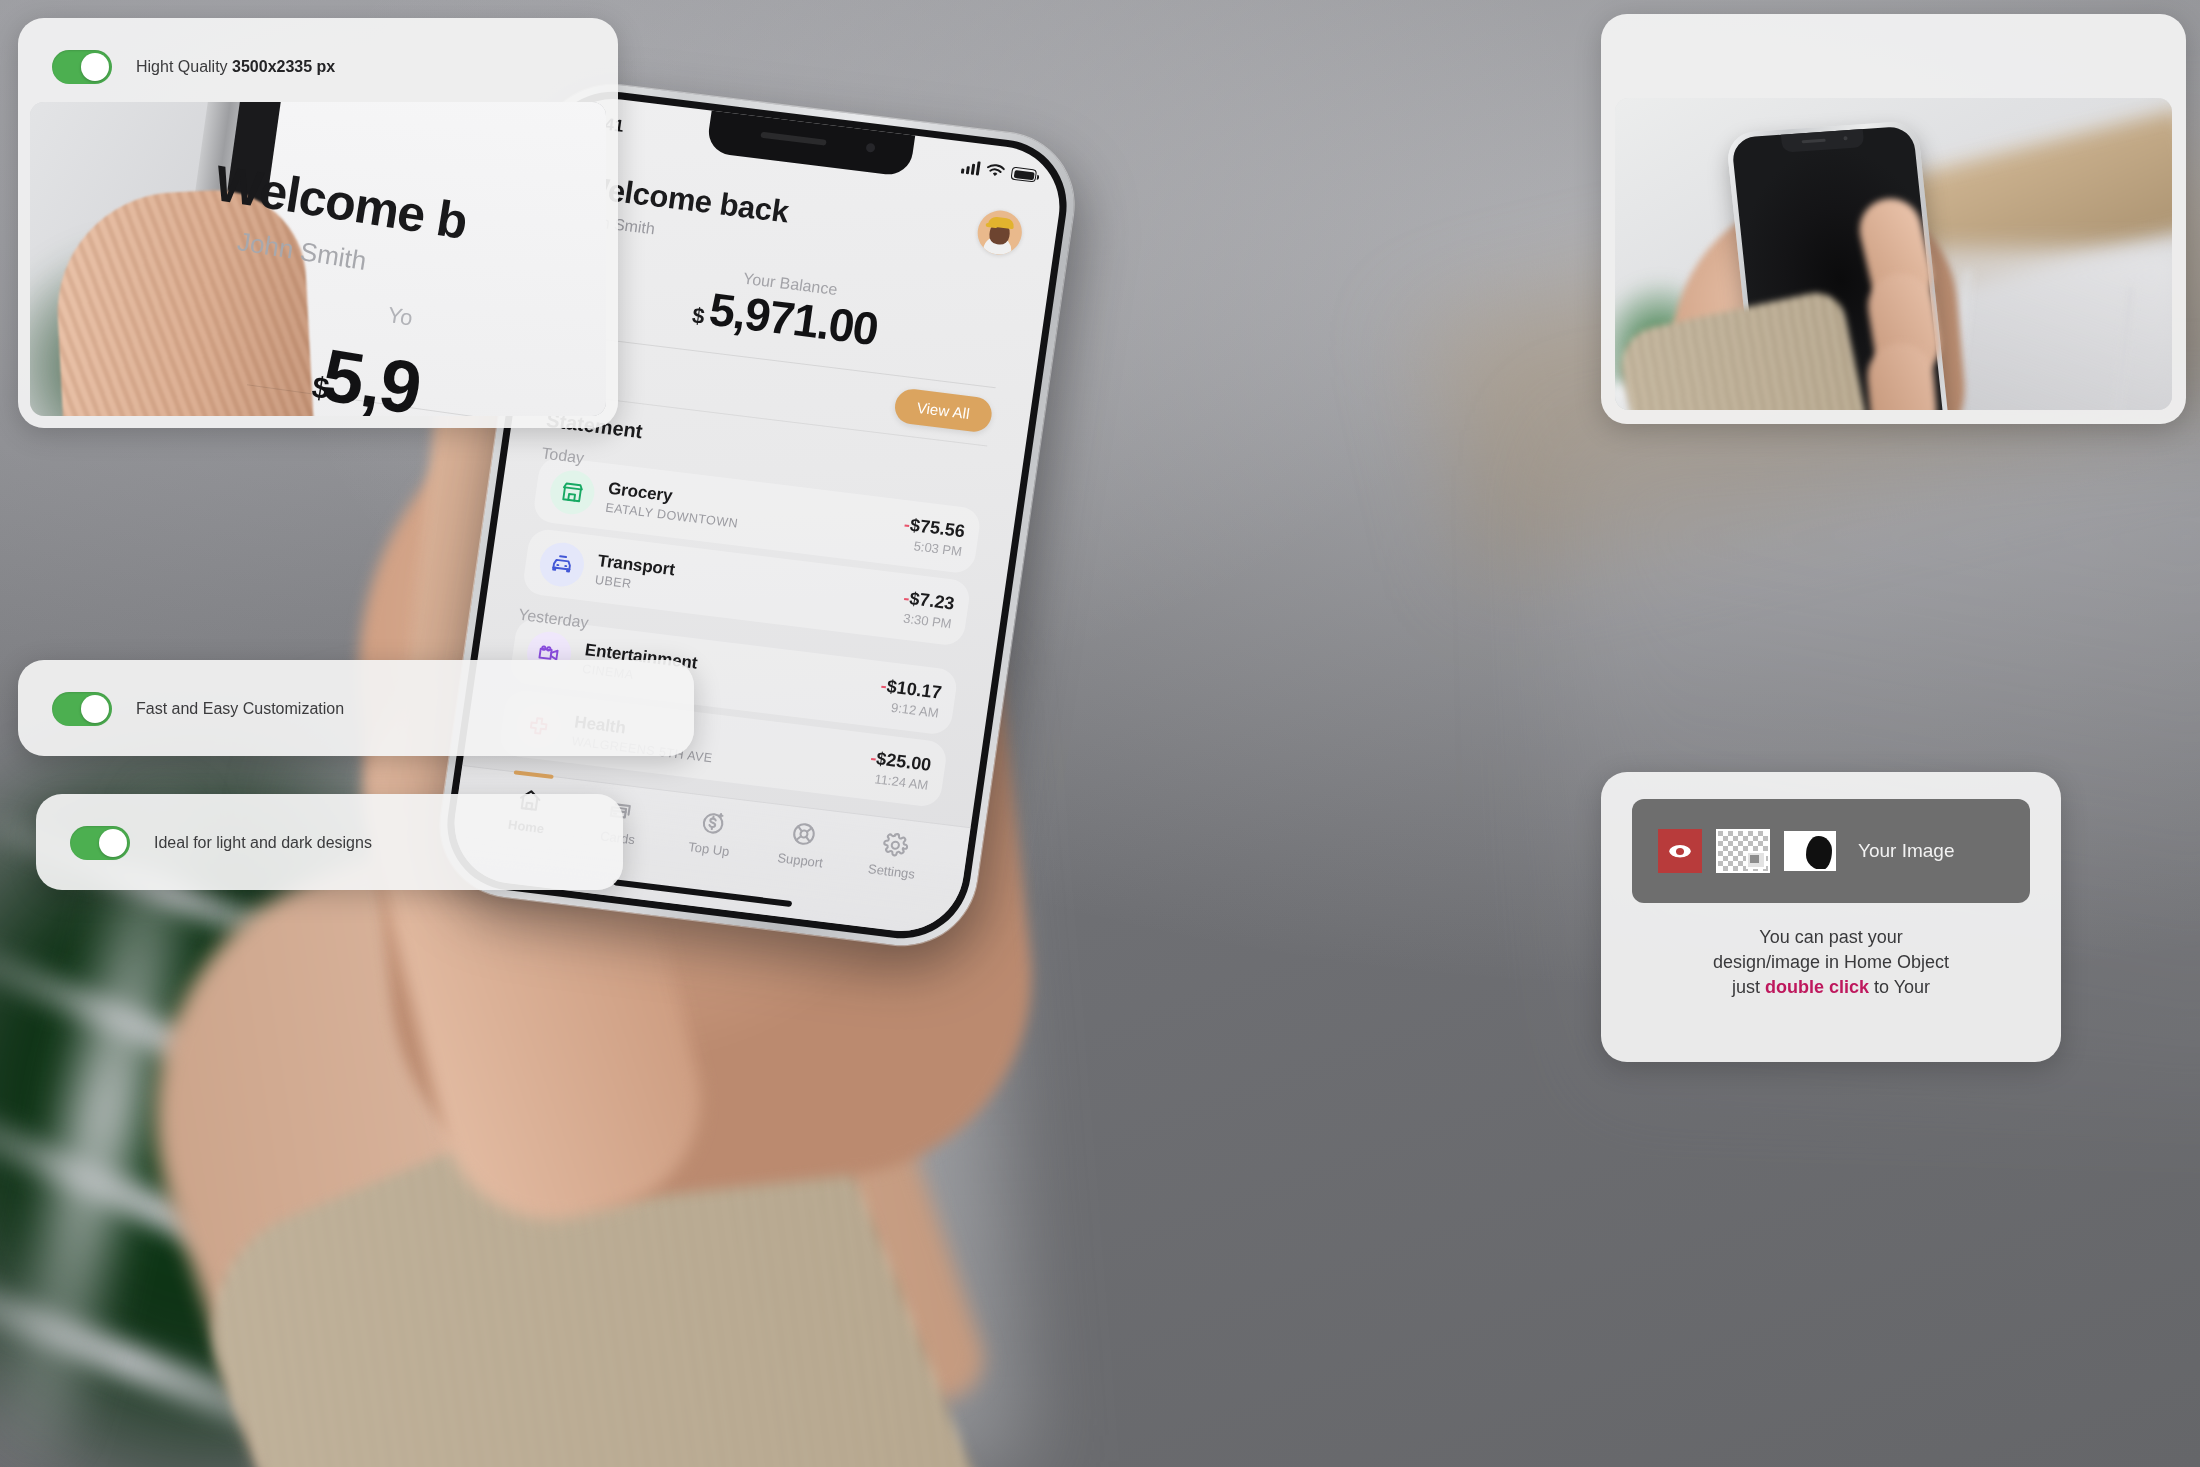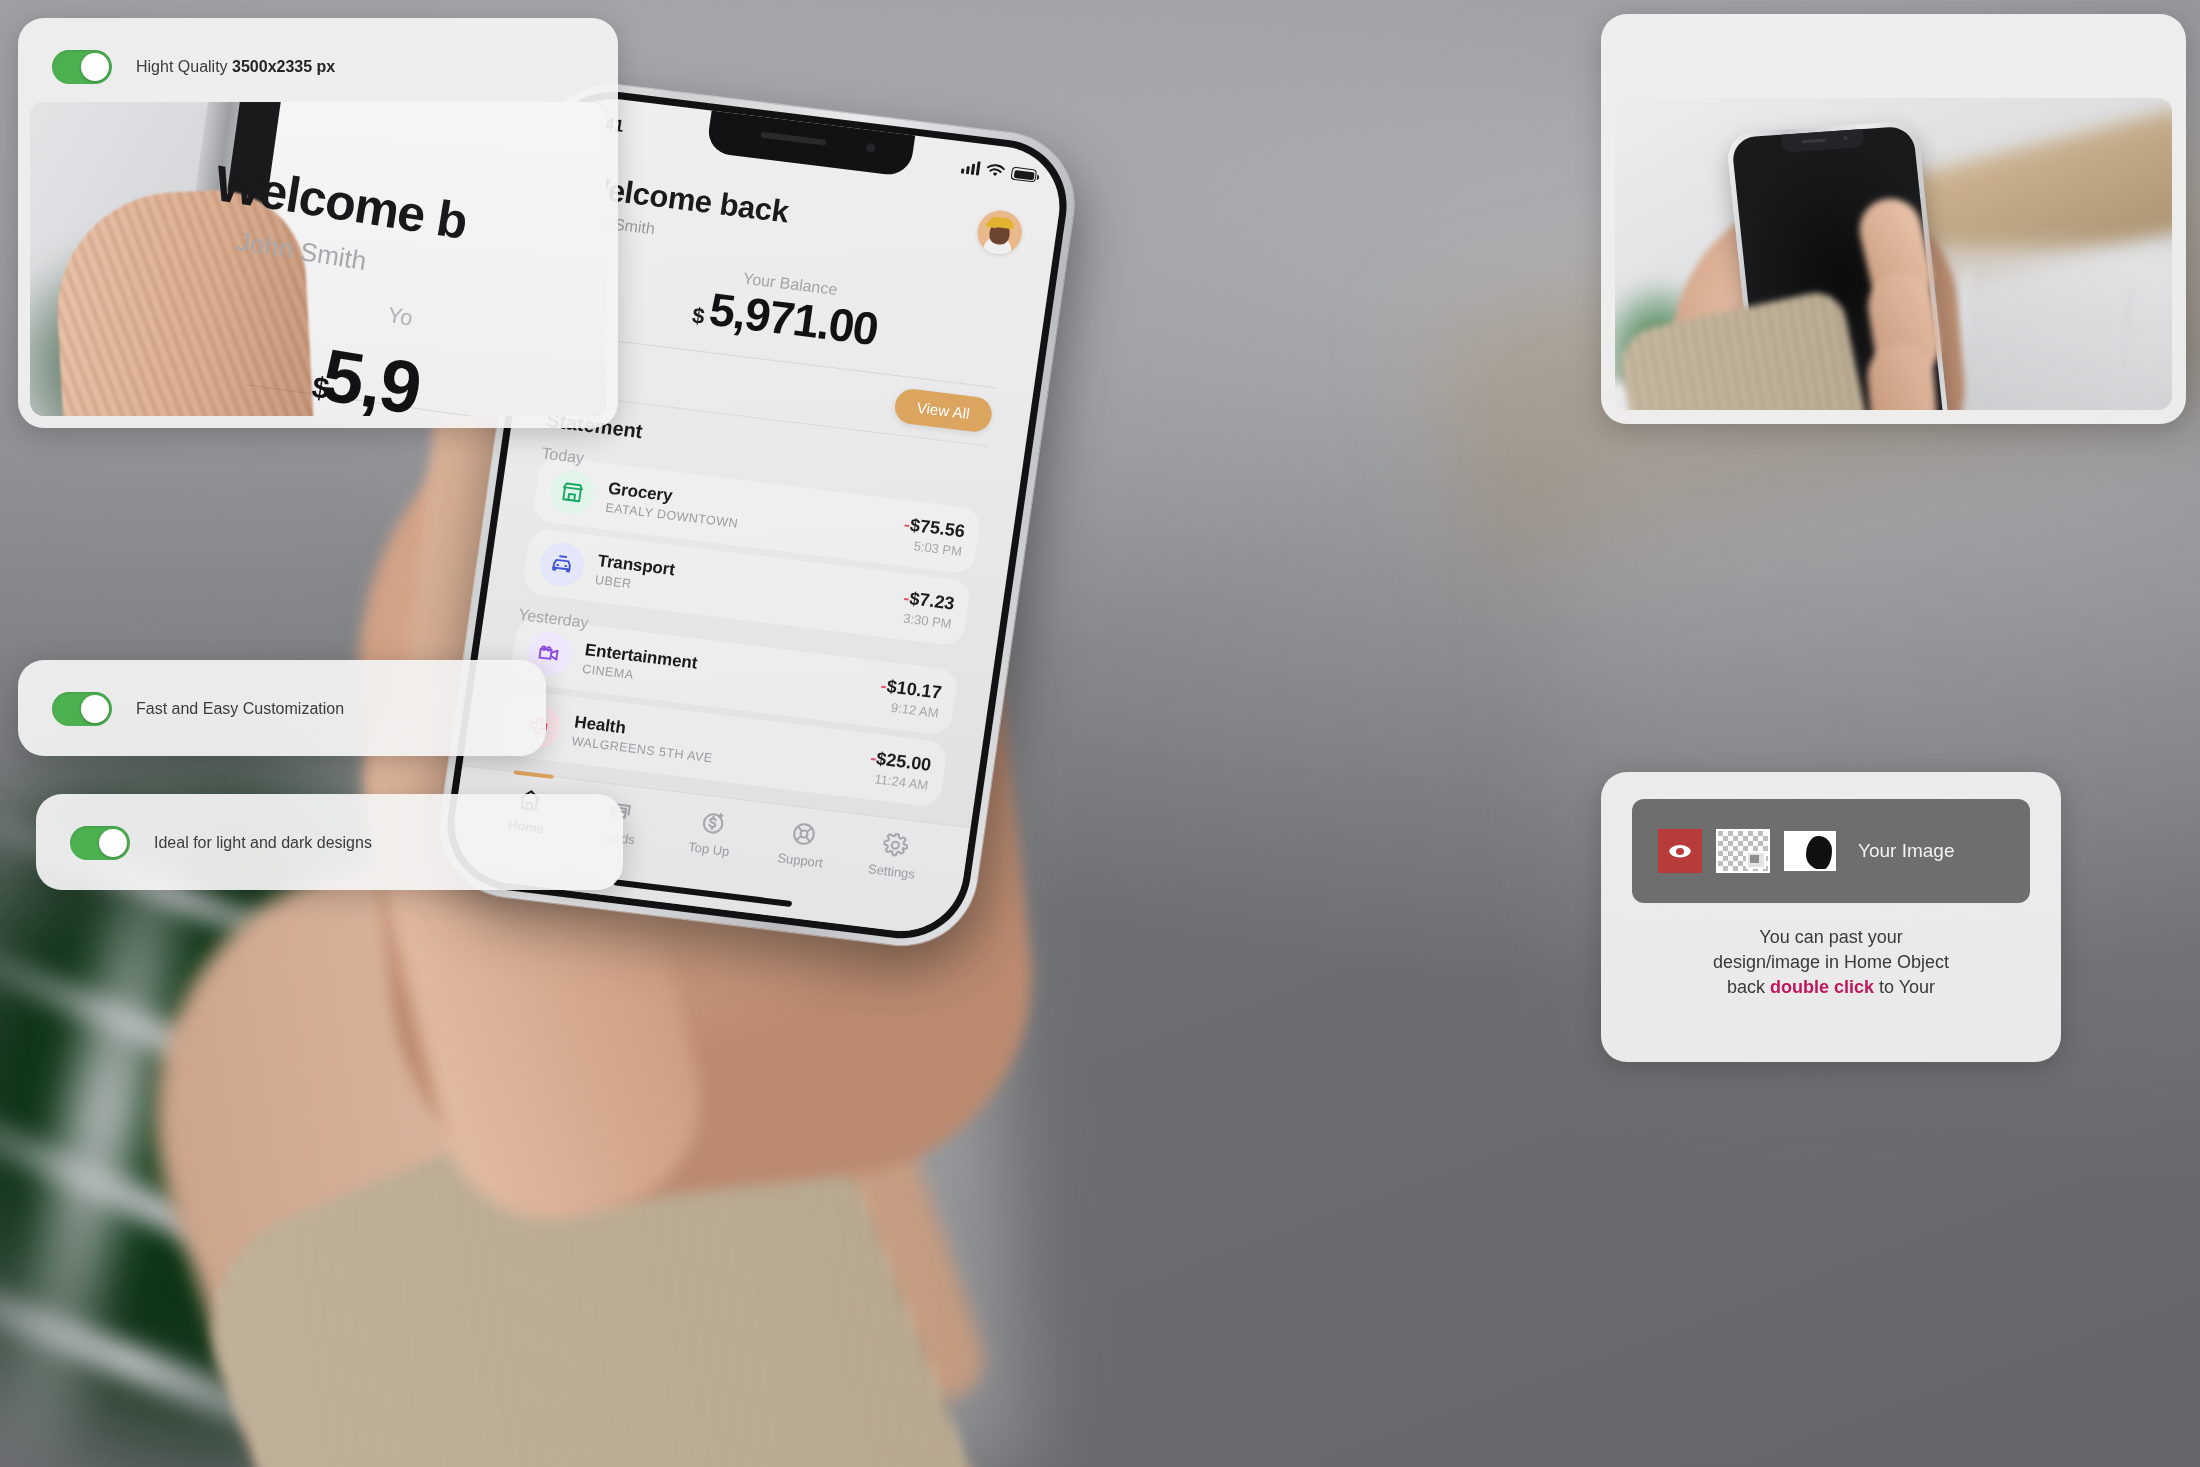--- a/index.html
+++ b/index.html
@@ -223,21 +223,21 @@
   .panel-label { font-size:16px; color:#3b3b3d; }
   .panel-label b { font-weight:700; color:#242426; }
 
   
   #panel-quality { left:18px; top:18px; width:600px; height:410px; }
   #panel-quality .thumb-img {
     position:absolute; left:12px; top:84px; right:12px; bottom:12px;
     border-radius:14px; overflow:hidden; background:#d8d9db;
   }
   
-  #panel-fast { left:18px; top:660px; width:528px; height:96px; }
+  #panel-fast { left:18px; top:660px; width:676px; height:96px; }
   #panel-ideal { left:36px; top:794px; width:587px; height:96px; }
 
   
   #panel-reflection { left:1601px; top:14px; width:585px; height:410px; }
   #panel-reflection .thumb-img {
     position:absolute; left:14px; top:84px; right:14px; bottom:14px;
     border-radius:14px; overflow:hidden; background:#e2e3e5;
   }
 
   
@@ -654,15 +654,15 @@
       <div class="so-sub"></div>
     </div>
     <div class="so-mask">
       <div class="blob"></div>
     </div>
     <div class="so-label">Your Image</div>
   </div>
   <div class="so-text">
     <div>You can past your</div>
     <div>design/image in Home Object</div>
-    <div><span>back </span><b>double click</b><span> to Your</span></div>
+    <div><span>just </span><b>double click</b><span> to Your</span></div>
   </div>
 </div>
 
 </body></html>

